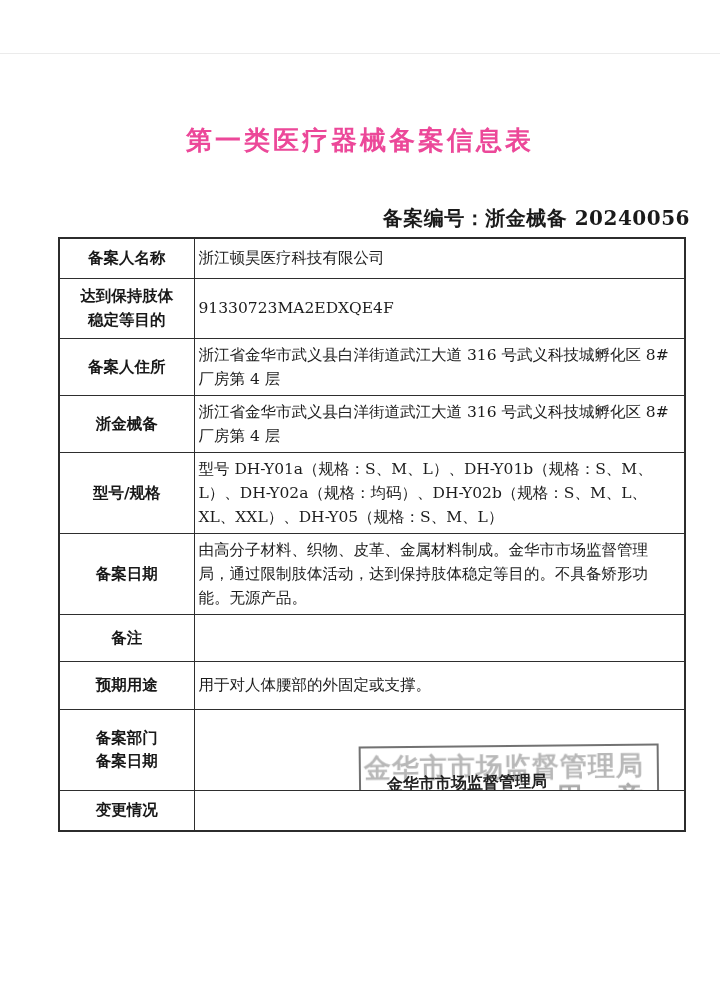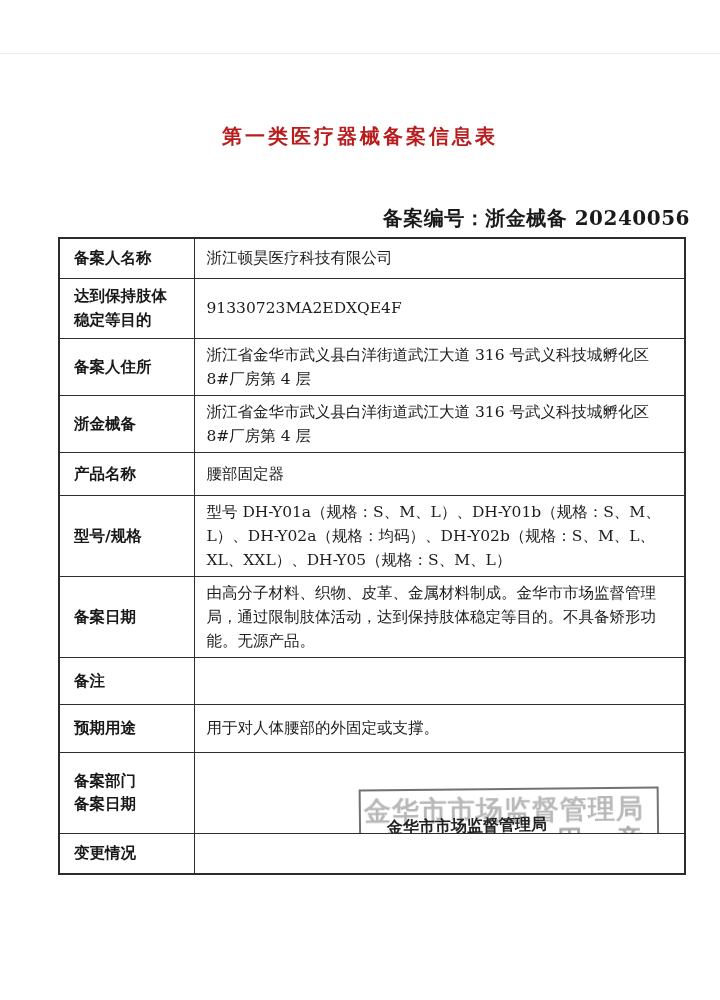--- a/index.html
+++ b/index.html
@@ -12,42 +12,42 @@
     overflow:hidden;
   }
   .scan-line{
     position:absolute;top:53px;left:0;width:720px;height:1px;
     background:#ebebeb;
   }
   .doc-title{
     position:absolute;top:123px;left:0;width:720px;
     text-align:center;
     font-family:"DejaVu Sans","Liberation Sans",sans-serif;
-    font-weight:700;font-size:20px;letter-spacing:3px;color:#b91c1c;
+    font-weight:700;font-size:26px;letter-spacing:3px;color:#ec4899;
   }
   .filing-no{
     position:absolute;top:205px;right:30px;
     font-size:20px;font-weight:600;color:#1a1a1a;letter-spacing:0.5px;
   }
   table.form{
     position:absolute;top:237px;left:58px;
     width:628px;border-collapse:collapse;table-layout:fixed;
     border:2px solid #2c2c2c;
   }
   table.form td{
     border:1px solid #2e2e2e;
     font-size:15.5px;line-height:1.55;
     vertical-align:middle;
     overflow:hidden;
   }
   td.lbl{
-    text-align:left;font-weight:700;padding:2px 14px;color:#181818;
+    text-align:center;font-weight:700;padding:2px 14px;color:#181818;
   }
   td.val{
-    text-align:left;padding:4px 14px 4px 12px;color:#1c1c1c;
+    text-align:left;padding:4px 14px 4px 4px;color:#1c1c1c;
   }
   td.dept-cell{padding:8px;text-align:right;}
   .cellwrap{position:relative;width:100%;height:100%;}
   .stamp{
     position:absolute;left:156px;top:-5px;width:296px;height:70px;
     border:2px solid rgba(60,60,60,0.72);
     transform:rotate(-0.6deg);
   }
   .stamp-big1{
     position:absolute;top:-1px;left:3px;white-space:nowrap;
@@ -95,24 +95,20 @@
   <tr style="height:53px">
     <td class="lbl">备案人住所</td>
     <td class="val">浙江省金华市武义县白洋街道武江大道 316 号武义科技城孵化区 8#厂房第 4 层</td>
   </tr>
 
   <tr style="height:53px">
     <td class="lbl">浙金械备</td>
     <td class="val">浙江省金华市武义县白洋街道武江大道 316 号武义科技城孵化区 8#厂房第 4 层</td>
   </tr>
 
-  <tr style="height:43px">
-    <td class="lbl">产品名称</td>
-    <td class="val">腰部固定器</td>
-  </tr>
 
   <tr style="height:71px">
     <td class="lbl">型号/规格</td>
     <td class="val">型号 DH-Y01a（规格：S、M、L）、DH-Y01b（规格：S、M、L）、DH-Y02a（规格：均码）、DH-Y02b（规格：S、M、L、XL、XXL）、DH-Y05（规格：S、M、L）</td>
   </tr>
 
   <tr style="height:74px">
     <td class="lbl">备案日期</td>
     <td class="val">由高分子材料、织物、皮革、金属材料制成。金华市市场监督管理局，通过限制肢体活动，达到保持肢体稳定等目的。不具备矫形功能。无源产品。</td>
   </tr>

